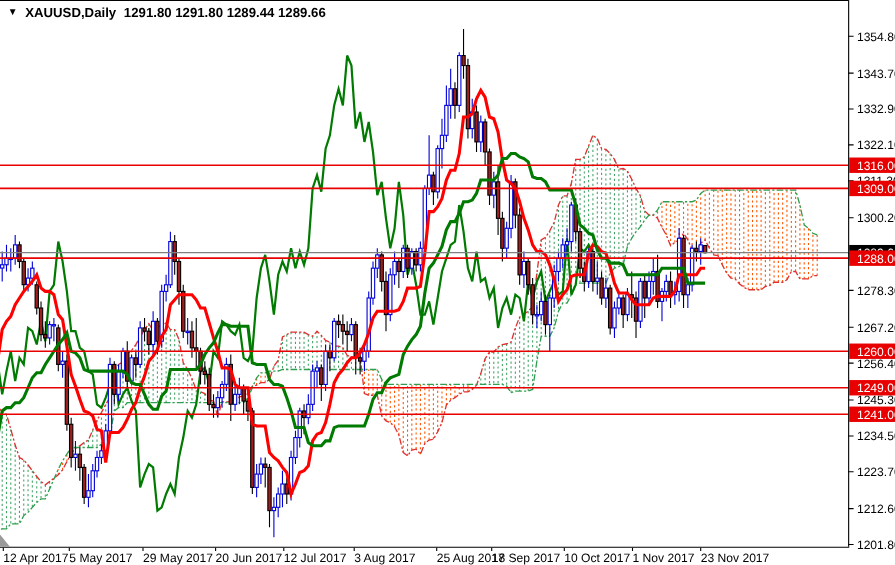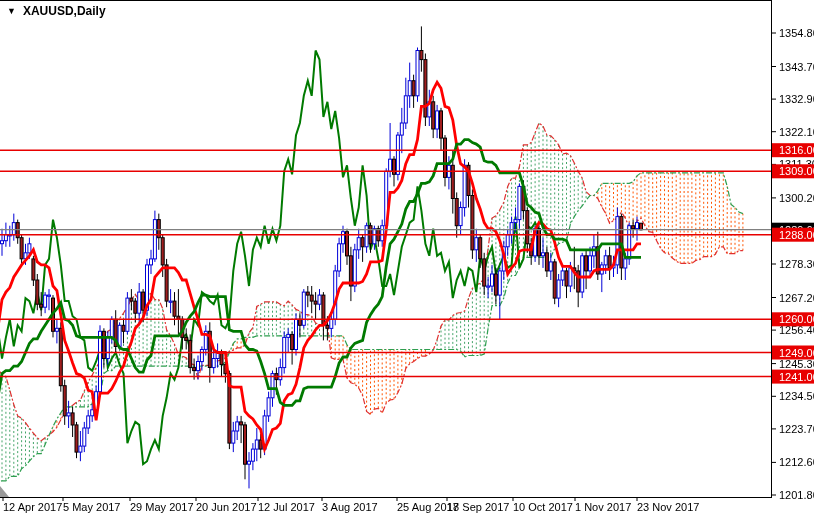--- a/index.html
+++ b/index.html
@@ -293,14 +293,15 @@
         <text x="513" y="511" font-size="11" fill="#000">10 Oct 2017</text>
         <line x1="575" y1="498" x2="575" y2="501" stroke="#000000" stroke-width="1"></line>
         <text x="575" y="511" font-size="11" fill="#000">1 Nov 2017</text>
         <line x1="637" y1="498" x2="637" y2="501" stroke="#000000" stroke-width="1"></line>
         <text x="637" y="511" font-size="11" fill="#000">23 Nov 2017</text>
       </g>
     </svg>
   <div id="title-bar">
     <span class="arrow">▼</span>
     <span>XAUUSD,Daily</span>
+    <span>1291.80 1291.80 1289.44 1289.66</span>
   </div>
 </div>
 
 </body></html>

